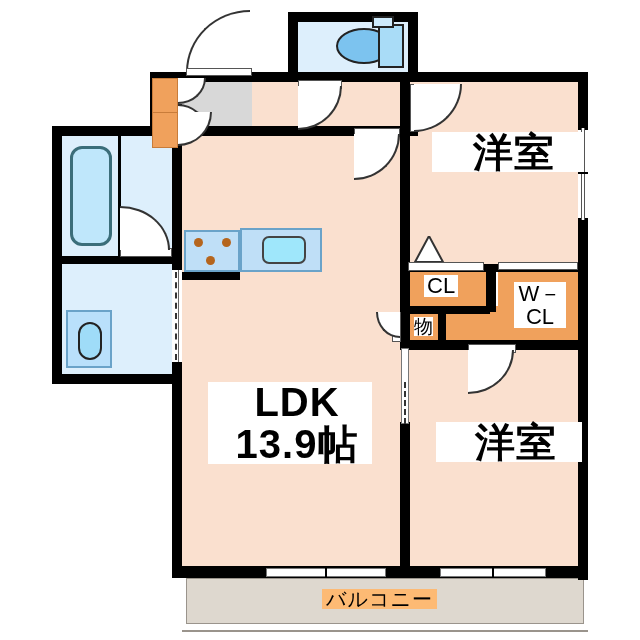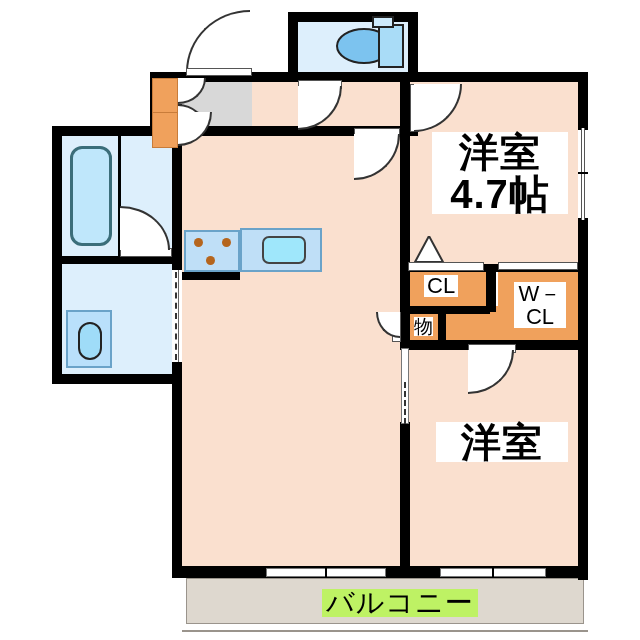--- a/index.html
+++ b/index.html
@@ -11,26 +11,26 @@
   .f-room{background:#fae0cf;}
   .f-wet{background:#ddeffc;}
   .f-entry{background:#d8d8d8;}
   .f-closet{background:#f0a15c;}
   .f-balcony{background:#ded8cf;}
   
   .wall{background:#000000;}
   .thin{background:#000000;}
   
   .lbl{position:absolute;background:#ffffff;color:#000;text-align:center;line-height:1.0;white-space:nowrap;}
-  .lbl-room{font-size:40px;font-weight:700;letter-spacing:1px;}
+  .lbl-room{font-size:40px;font-weight:700;letter-spacing:1px;padding-left:14px;}
   .lbl-room .num{display:block;font-size:40px;font-weight:700;margin-top:2px;}
   .lbl-cl{font-size:22px;font-weight:400;background:#ffffff;padding:0 3px;}
   .lbl-wcl{font-size:22px;font-weight:400;background:#ffffff;text-align:center;line-height:1.05;}
   .lbl-mono{font-size:19px;font-weight:400;background:#ffffff;}
-  .lbl-bal{font-size:28px;font-weight:400;background:#bef264;padding:0 4px;letter-spacing:1px;text-align:right;}
+  .lbl-bal{font-size:20px;font-weight:400;background:#fdba74;padding:0 4px;letter-spacing:1px;text-align:right;}
   
   .swing{position:absolute;border:2px solid #333;background:#ffffff;}
   .swing-tl{border-radius:100% 0 0 0;}
   .swing-tr{border-radius:0 100% 0 0;}
   .swing-bl{border-radius:0 0 0 100%;}
   .swing-br{border-radius:0 0 100% 0;}
   .leaf{position:absolute;background:#ffffff;border:1px solid #555;}
   
   .glaze{position:absolute;background:#ffffff;border:1px solid #777;}
   .dashed-v{position:absolute;border-left:2px dashed #333;}
@@ -170,23 +170,26 @@
   <div class="abs glaze" style="left:266px;top:568px;width:120px;height:9px;"></div>
   <div class="abs" style="left:325px;top:566px;width:2px;height:12px;background:#000;"></div>
 
   <div class="abs glaze" style="left:440px;top:568px;width:106px;height:9px;"></div>
   <div class="abs" style="left:492px;top:566px;width:2px;height:12px;background:#000;"></div>
 
   <div class="abs" style="left:182px;top:630px;width:406px;height:2px;background:#9a948c;"></div>
 
   <div class="lbl lbl-room" style="left:432px;top:132px;width:136px;">
     <span>洋室</span>
-    <span class="num">4.7帖</span>
-  </div>
-
+  </div>
+
+  <div class="lbl lbl-room" style="left:208px;top:382px;width:150px;">
+    <span>LDK</span>
+    <span class="num">13.9帖</span>
+  </div>
 
   <div class="lbl lbl-room" style="left:436px;top:422px;width:132px;">
     <span>洋室</span>
   </div>
 
   <div class="lbl lbl-cl" style="left:424px;top:275px;">
     <span>CL</span>
   </div>
 
   <div class="lbl lbl-wcl" style="left:514px;top:282px;width:52px;">

